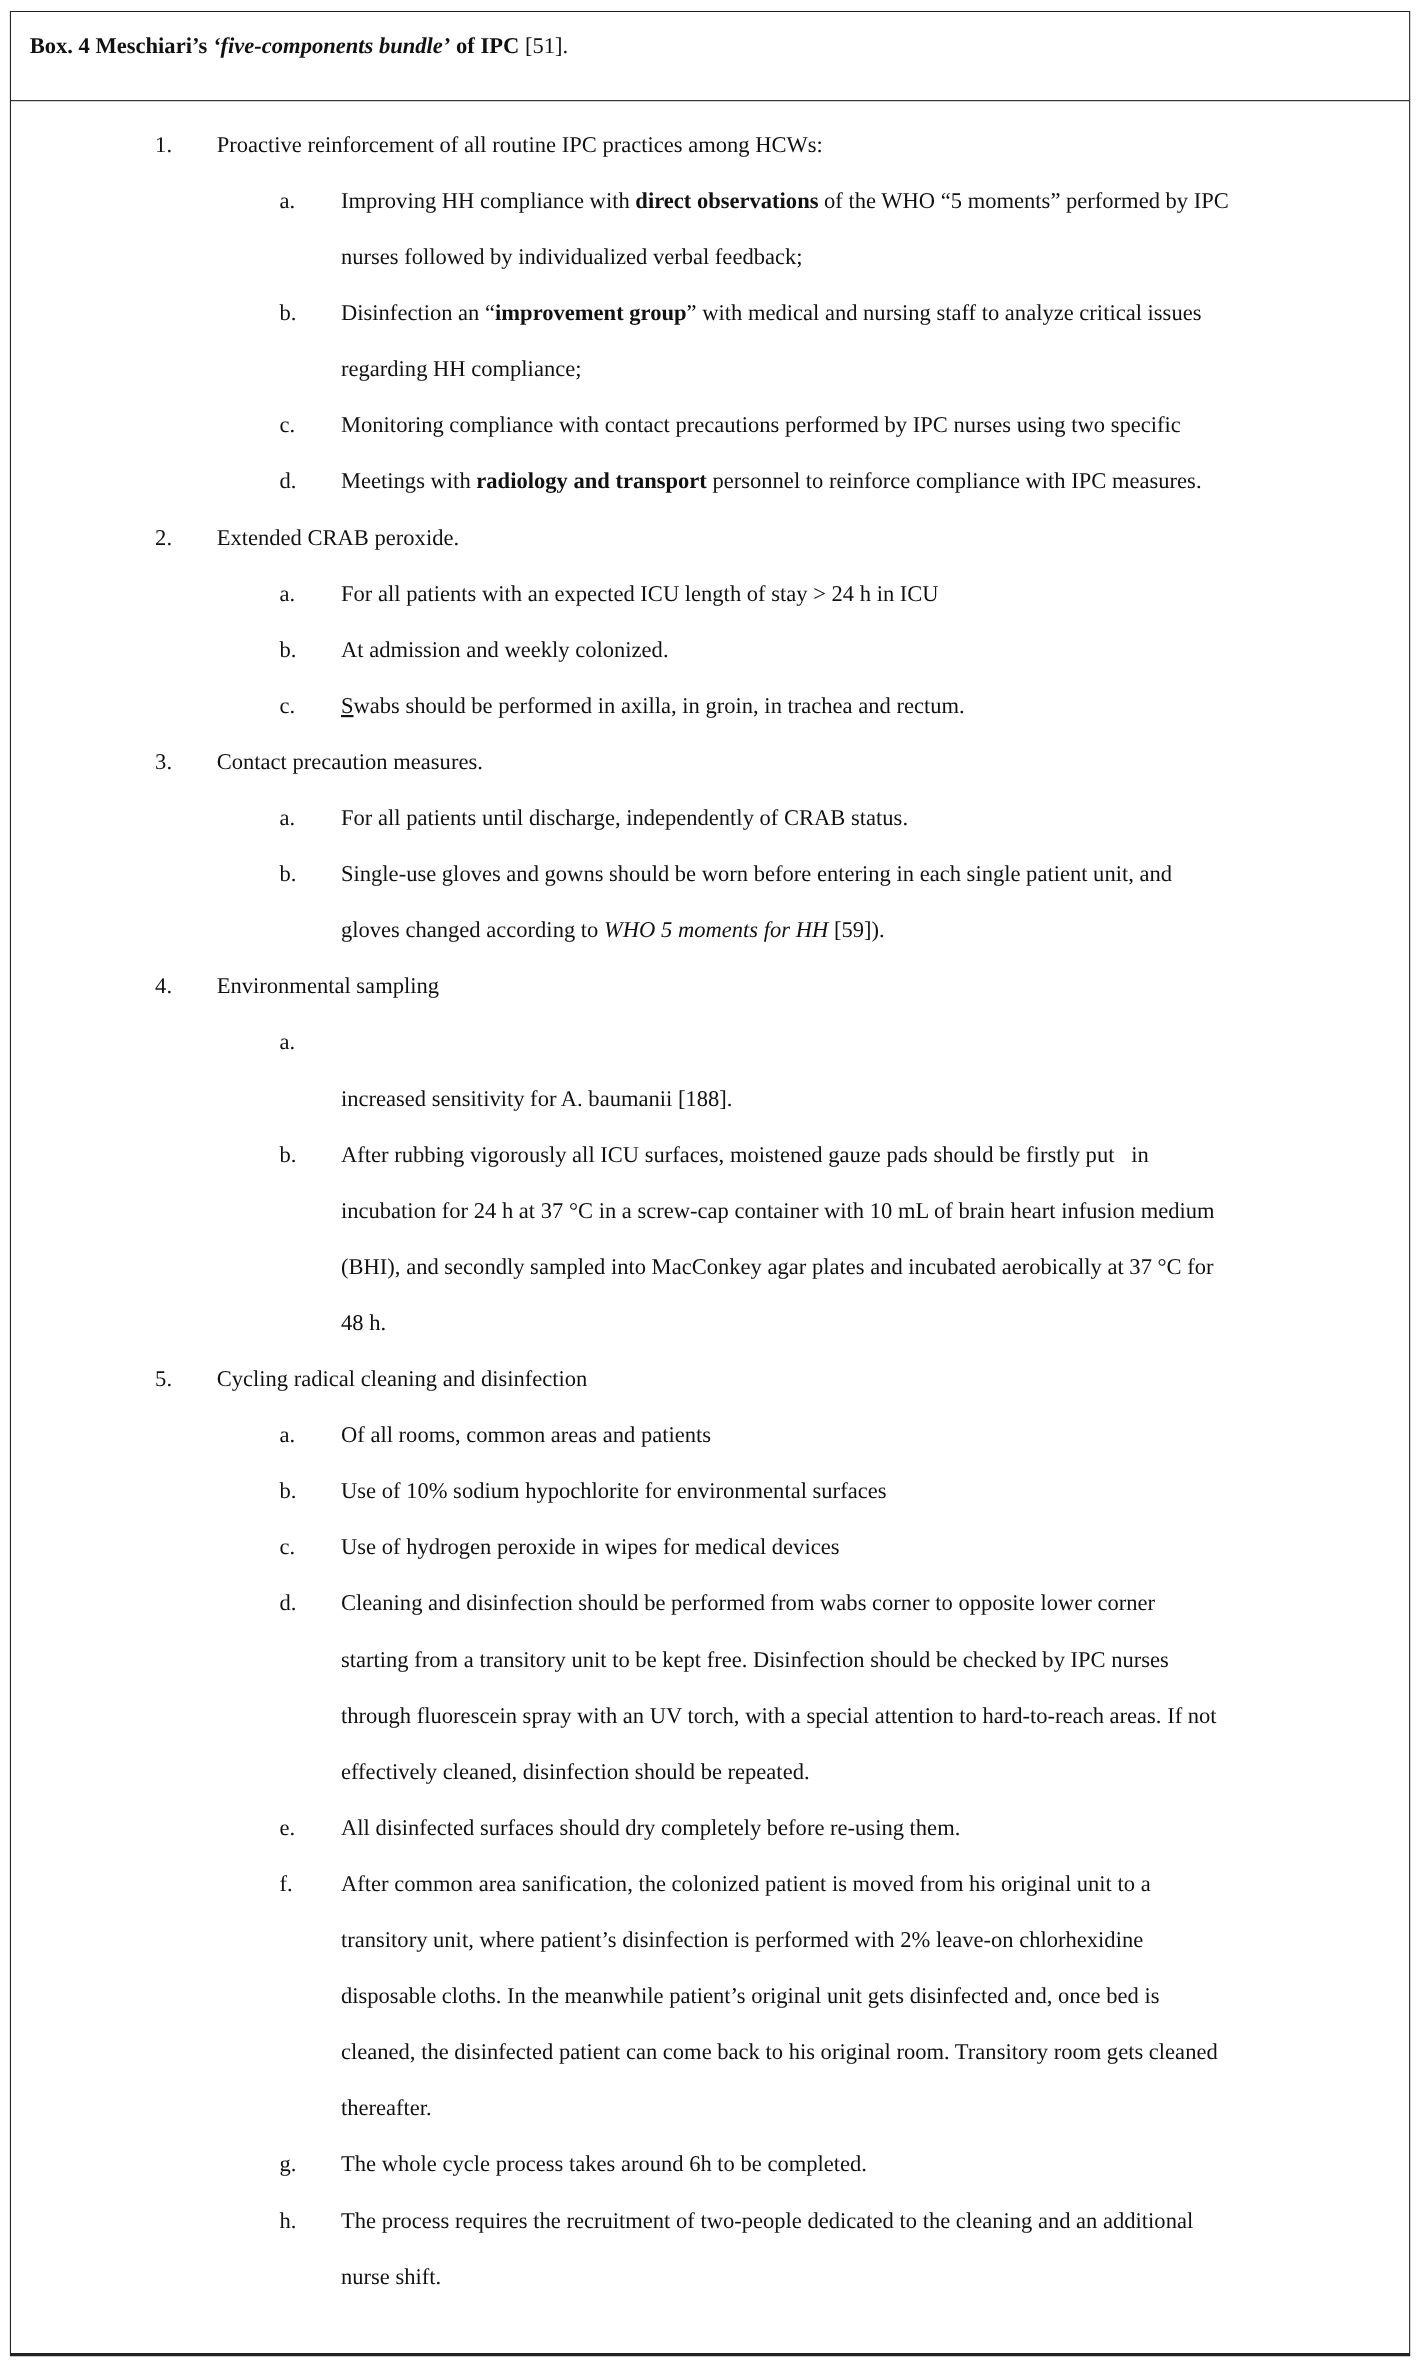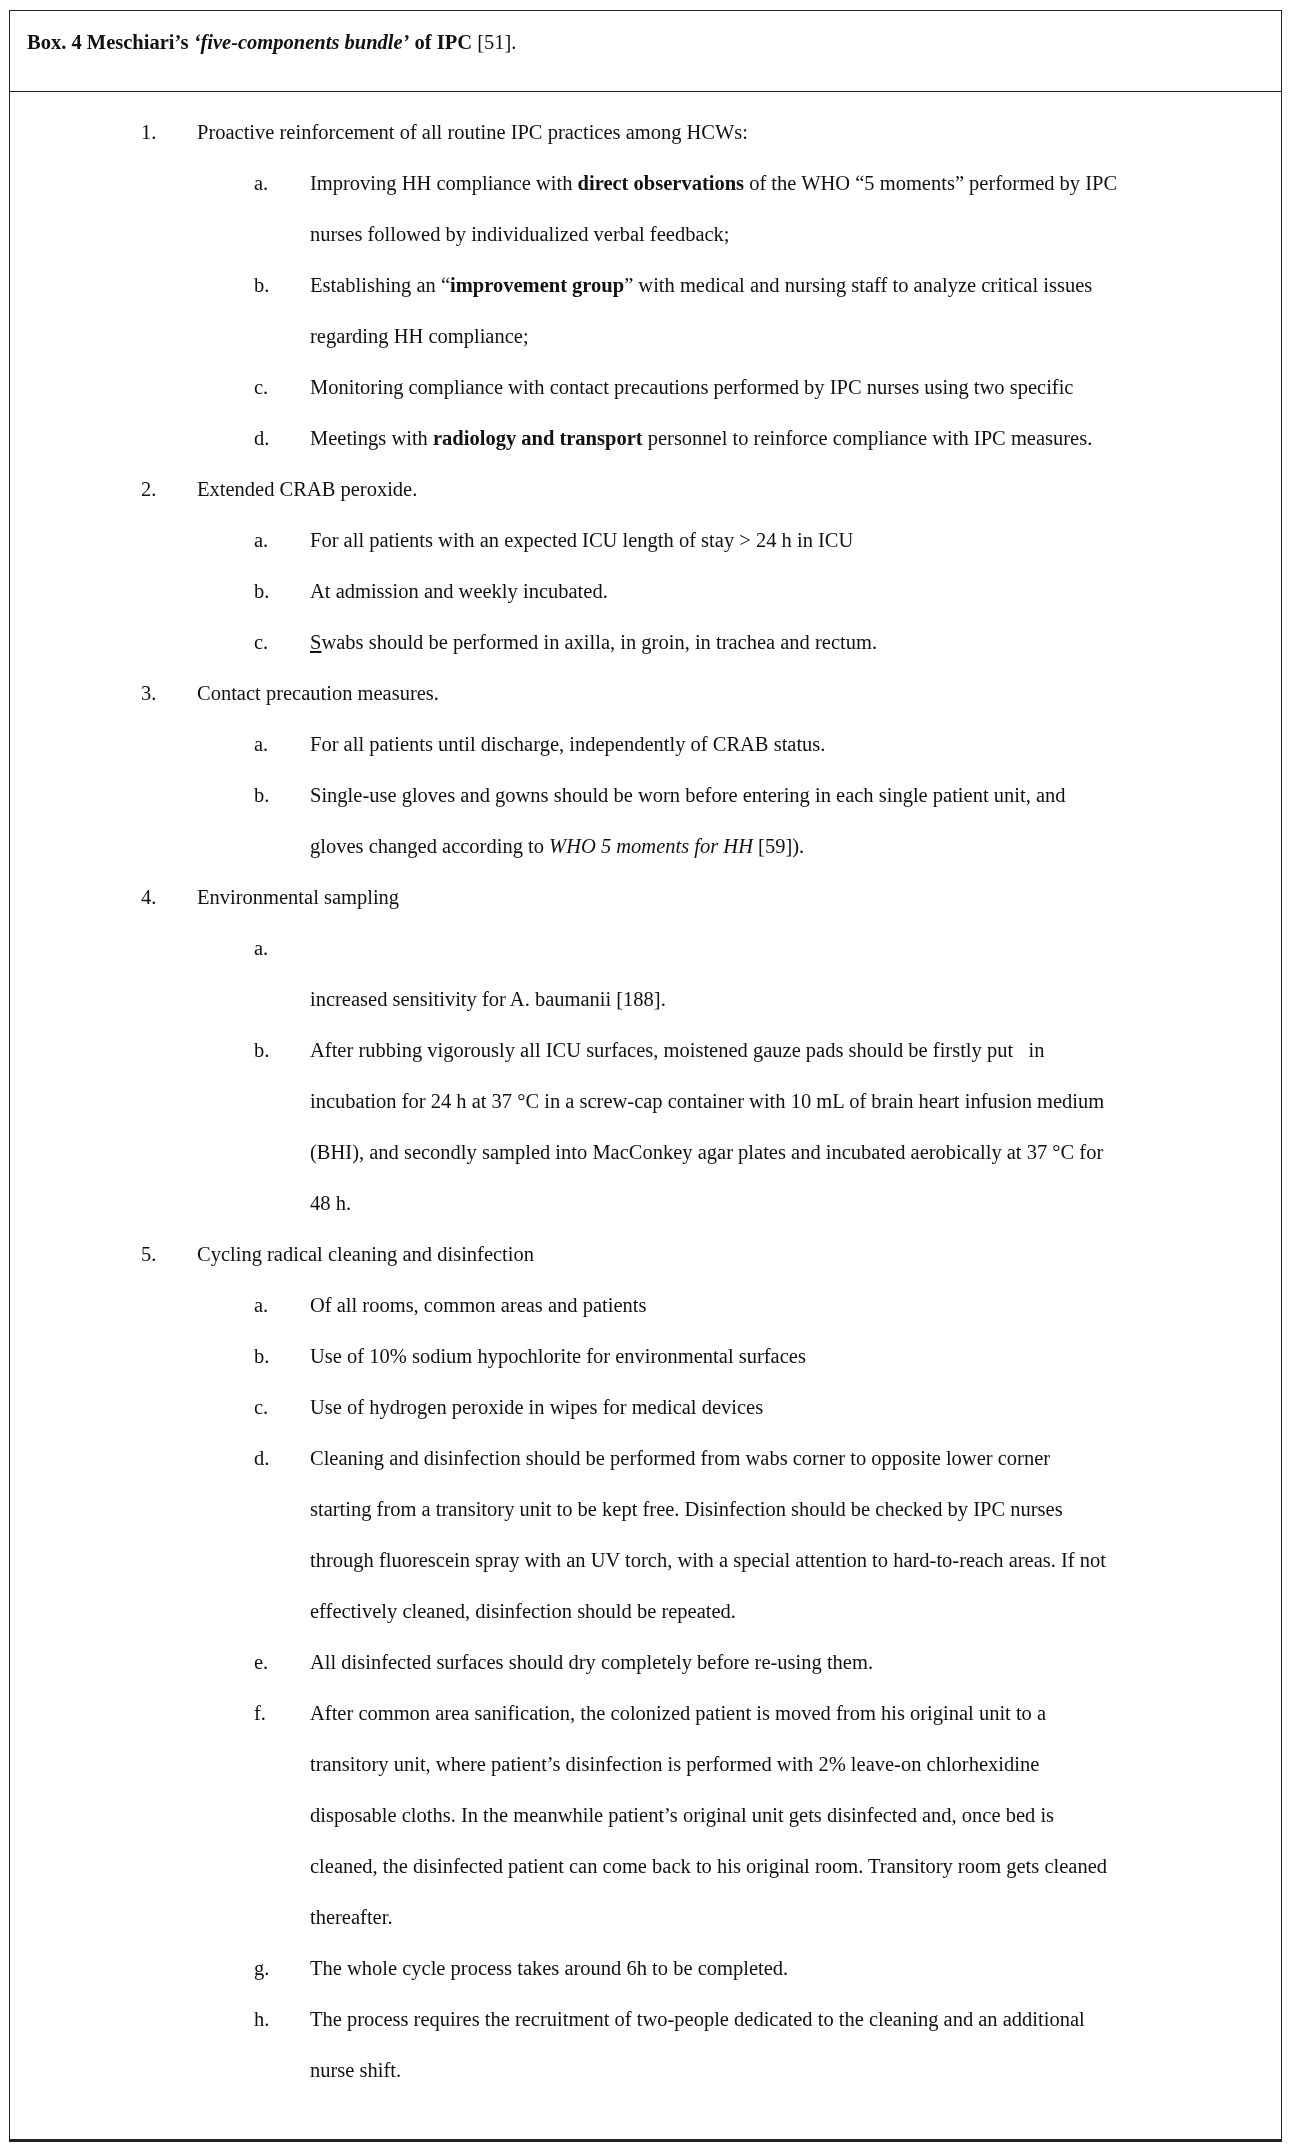--- a/index.html
+++ b/index.html
@@ -31,21 +31,21 @@
       </div>
       <div class="row">
         <span class="let">a.</span>
         <span class="l2"><span>Improving HH compliance with </span><b>direct observations</b><span> of the WHO “5 moments” performed by IPC</span></span>
       </div>
       <div class="row">
         <span class="l2"><span>nurses followed by individualized verbal feedback;</span></span>
       </div>
       <div class="row">
         <span class="let">b.</span>
-        <span class="l2"><span>Establishing an “</span><b>improvement group</b><span>” with medical and nursing staff to analyze critical issues</span></span>
+        <span class="l2"><span>Disinfection an “</span><b>improvement group</b><span>” with medical and nursing staff to analyze critical issues</span></span>
       </div>
       <div class="row">
         <span class="l2"><span>regarding HH compliance;</span></span>
       </div>
       <div class="row">
         <span class="let">c.</span>
         <span class="l2"><span>Monitoring compliance with contact precautions performed by IPC nurses using two specific</span></span>
       </div>
       <div class="row">
         <span class="let">d.</span>
@@ -54,21 +54,21 @@
       <div class="row">
         <span class="num">2.</span>
         <span class="l1">Extended CRAB peroxide.</span>
       </div>
       <div class="row">
         <span class="let">a.</span>
         <span class="l2"><span>For all patients with an expected ICU length of stay &gt; 24 h in ICU</span></span>
       </div>
       <div class="row">
         <span class="let">b.</span>
-        <span class="l2"><span>At admission and weekly incubated.</span></span>
+        <span class="l2"><span>At admission and weekly colonized.</span></span>
       </div>
       <div class="row">
         <span class="let">c.</span>
         <span class="l2"><u>S</u><span>wabs should be performed in axilla, in groin, in trachea and rectum.</span></span>
       </div>
       <div class="row">
         <span class="num">3.</span>
         <span class="l1">Contact precaution measures.</span>
       </div>
       <div class="row">

